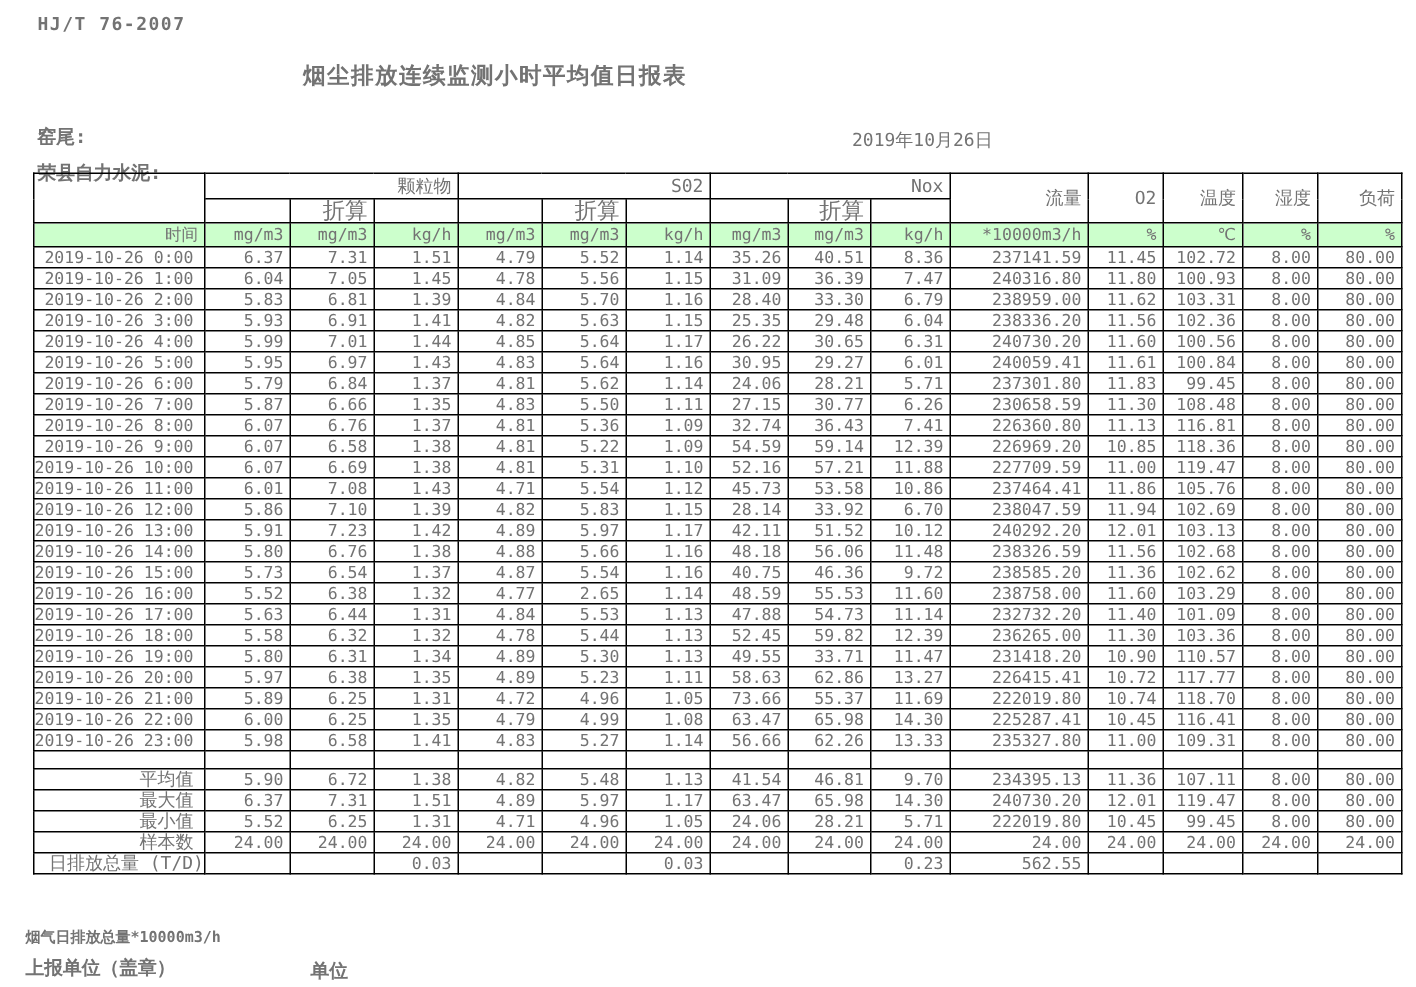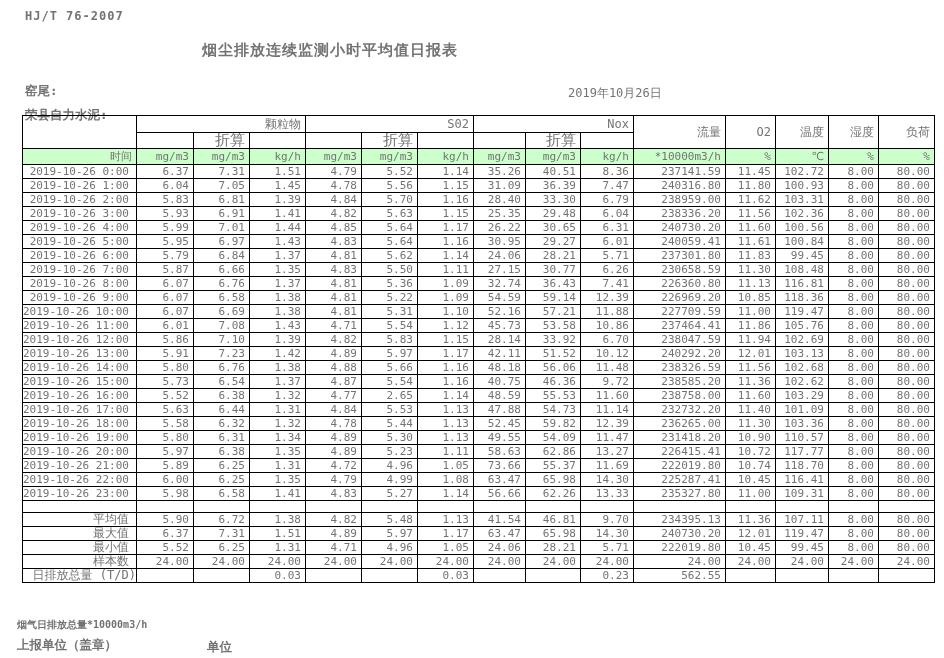--- a/index.html
+++ b/index.html
@@ -420,21 +420,21 @@
         </tr>
         <tr>
           <td class="time">2019-10-26 19:00</td>
           <td>5.80</td>
           <td>6.31</td>
           <td>1.34</td>
           <td>4.89</td>
           <td>5.30</td>
           <td>1.13</td>
           <td>49.55</td>
-          <td>54.09</td>
+          <td>33.71</td>
           <td>11.47</td>
           <td>231418.20</td>
           <td>10.90</td>
           <td>110.57</td>
           <td>8.00</td>
           <td>80.00</td>
         </tr>
         <tr>
           <td class="time">2019-10-26 20:00</td>
           <td>5.97</td>

